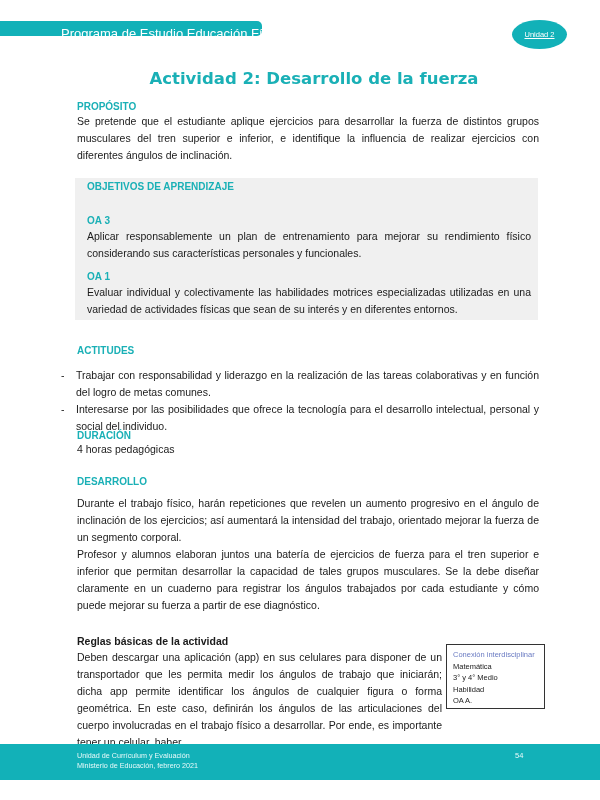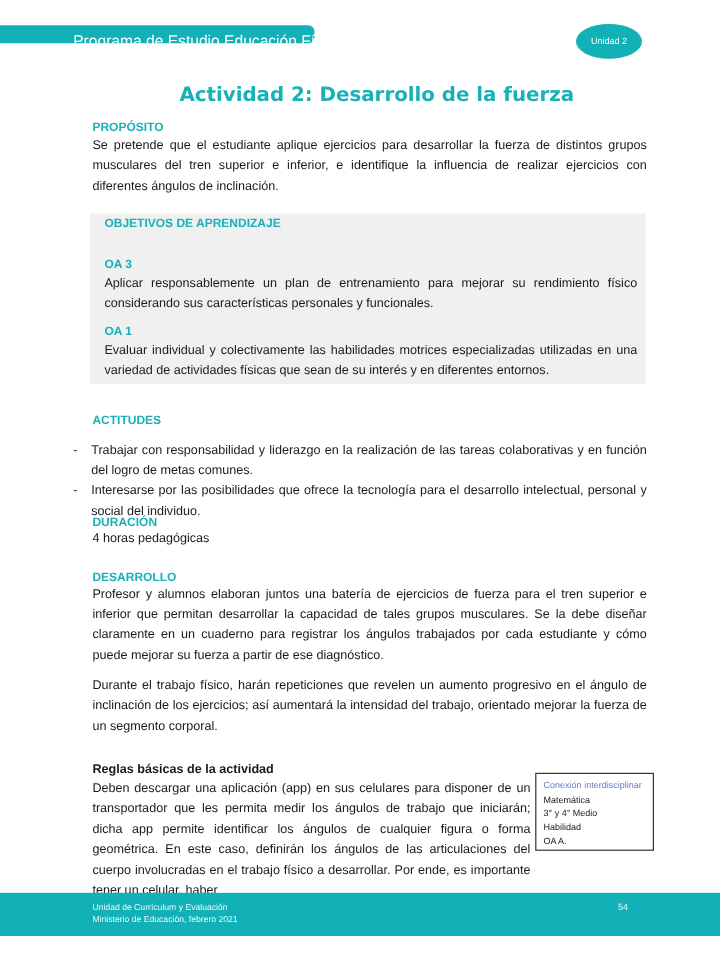--- a/index.html
+++ b/index.html
@@ -6,23 +6,23 @@
   html, body { width: 600px; height: 800px; background: #ffffff; overflow: hidden; }
   body { font-family: "Liberation Sans", sans-serif; color: #1a1a1a; position: relative; }
 
   .header-bar {
     position: absolute; left: 0; top: 21px; width: 262px; height: 15px;
     background: #12b1b8; border-radius: 0 5px 5px 0;
     color: #ffffff; font-size: 13px; line-height: 25px;
     padding-left: 61px; white-space: nowrap;
   }
   .unit-pill {
-    position: absolute; left: 480px; top: 20px; width: 55px; height: 29px;
+    position: absolute; left: 512px; top: 20px; width: 55px; height: 29px;
     background: #12b1b8; border-radius: 50%;
-    color: #ffffff; font-size: 7.5px; line-height: 29px; text-align: center;
+    color: #ffffff; font-size: 7.5px; line-height: 29px; text-align: center; text-decoration: underline;
   }
 
   .title {
     position: absolute; left: 0; top: 69px; width: 600px; text-align: center;
     font-family: "DejaVu Sans", sans-serif; font-weight: bold;
     color: #1ab0b6; font-size: 16.5px; margin-left: 14px;
   }
 
   .content { position: absolute; left: 77px; width: 462px; }
 
@@ -105,22 +105,22 @@
   </ul>
 </section>
 
 <section class="content" id="duracion">
   <div class="sec-label">DURACIÓN</div>
   <p class="body-text">4 horas pedagógicas</p>
 </section>
 
 <section class="content" id="desarrollo">
   <div class="sec-label">DESARROLLO</div>
+  <p class="body-text para2">Durante el trabajo físico, harán repeticiones que revelen un aumento progresivo en el ángulo de inclinación de los ejercicios; así aumentará la intensidad del trabajo, orientado mejorar la fuerza de un segmento corporal.</p>
   <p class="body-text">Profesor y alumnos elaboran juntos una batería de ejercicios de fuerza para el tren superior e inferior que permitan desarrollar la capacidad de tales grupos musculares. Se la debe diseñar claramente en un cuaderno para registrar los ángulos trabajados por cada estudiante y cómo puede mejorar su fuerza a partir de ese diagnóstico.</p>
-  <p class="body-text para2">Durante el trabajo físico, harán repeticiones que revelen un aumento progresivo en el ángulo de inclinación de los ejercicios; así aumentará la intensidad del trabajo, orientado mejorar la fuerza de un segmento corporal.</p>
 </section>
 
 <section class="content" id="reglas">
   <div class="rules-heading">Reglas básicas de la actividad</div>
   <p class="body-text">Deben descargar una aplicación (app) en sus celulares para disponer de un transportador que les permita medir los ángulos de trabajo que iniciarán; dicha app permite identificar los ángulos de cualquier figura o forma geométrica. En este caso, definirán los ángulos de las articulaciones del cuerpo involucradas en el trabajo físico a desarrollar. Por ende, es importante tener un celular, haber</p>
 </section>
 
 <aside class="conexion-box">
   <div class="conexion-title">Conexión interdisciplinar</div>
   <div>Matemática</div>

